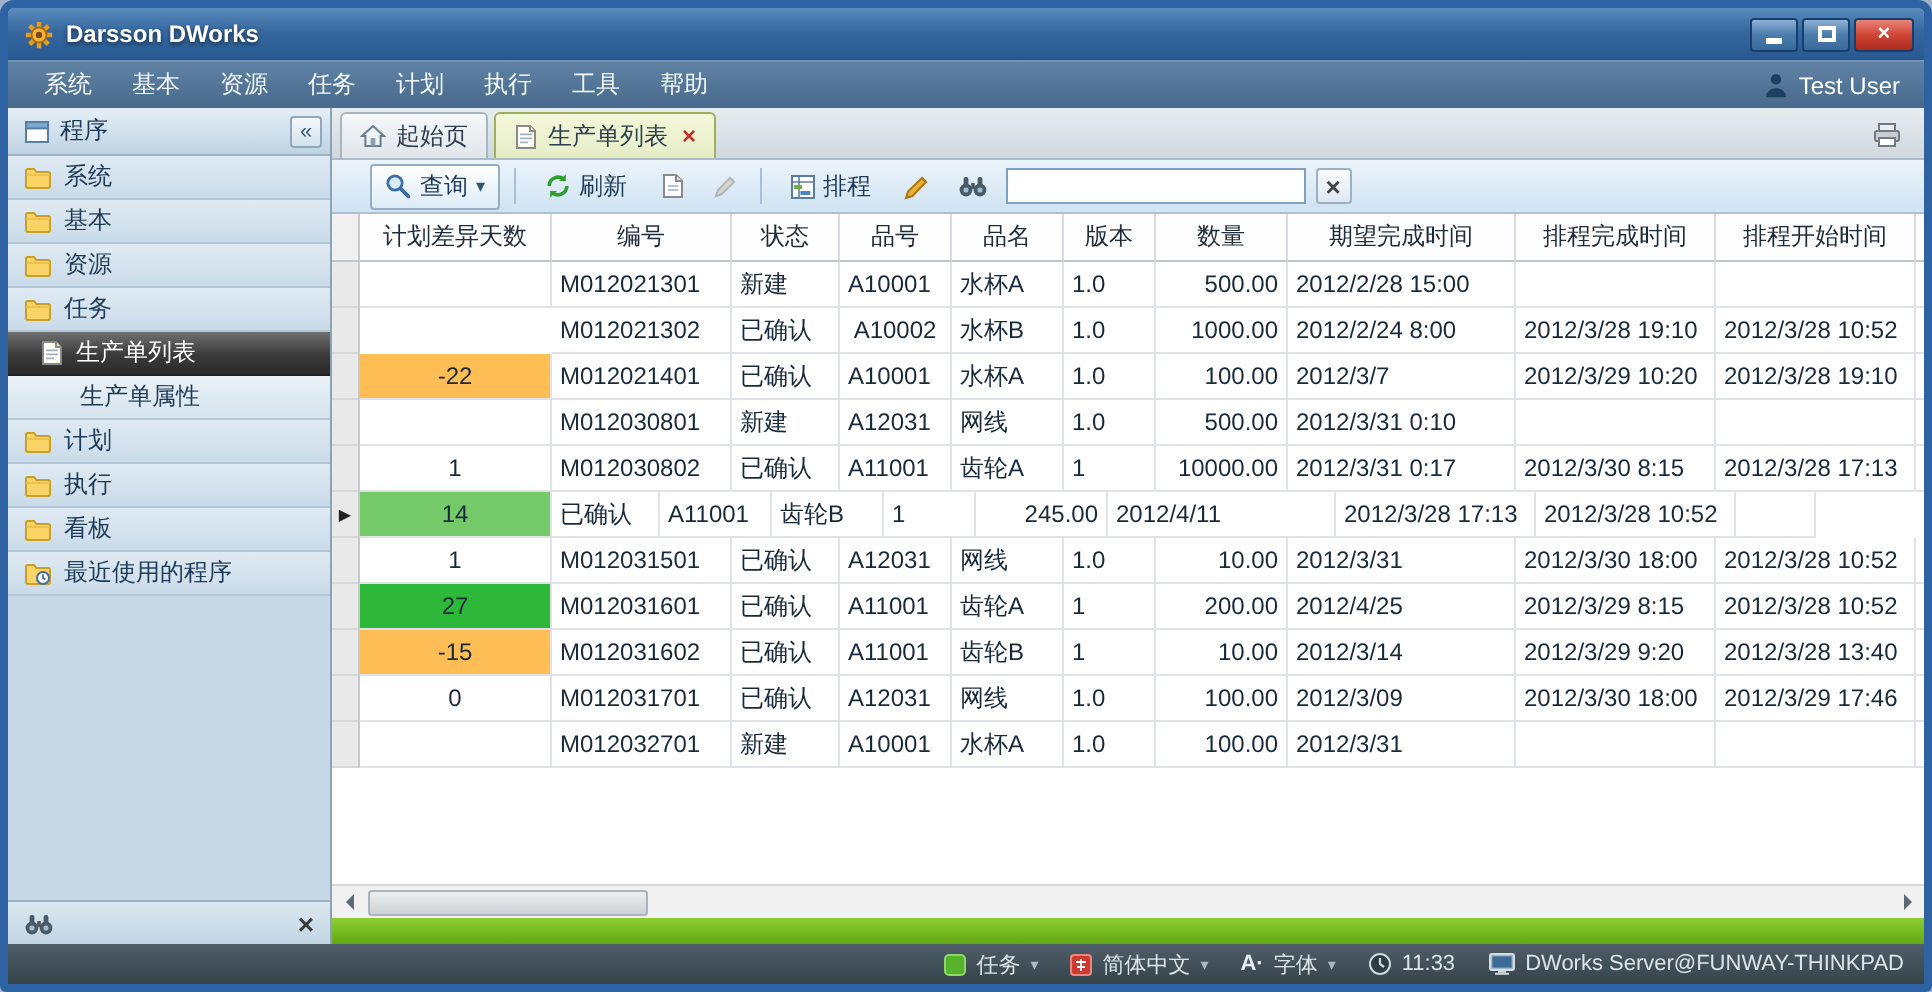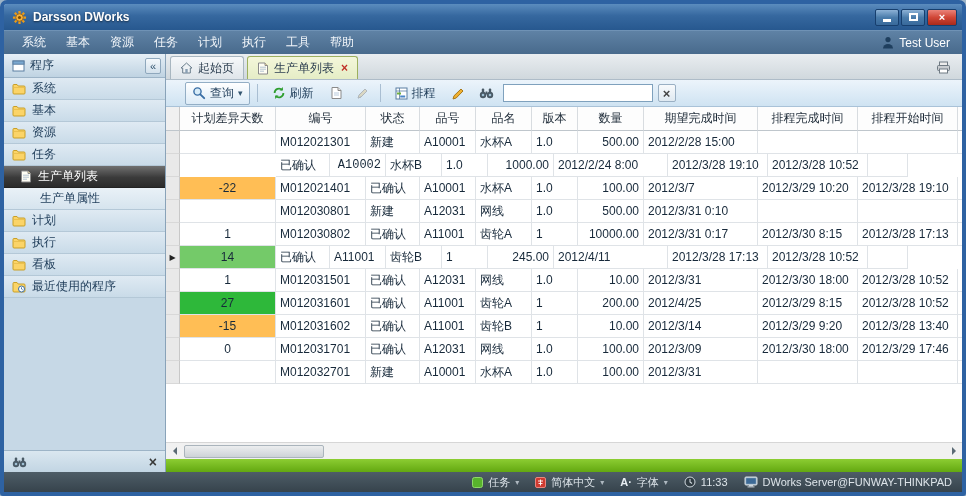--- a/index.html
+++ b/index.html
@@ -381,22 +381,23 @@
             <div class="g-cell" style="width: 46px; text-align: left;">1.0</div>
             <div class="g-cell" style="width: 66px; text-align: right;">500.00</div>
             <div class="g-cell" style="width: 114px; text-align: left;">2012/2/28 15:00</div>
             <div class="g-cell" style="width: 100px; text-align: left;"></div>
             <div class="g-cell" style="width: 100px; text-align: left;"></div>
             <div class="g-cell" style="width: 40px; text-align: left;"></div>
           </div>
           <div class="g-row">
             <div class="g-sel"></div>
             <div class="g-cell" style="width: 96px; text-align: center; background: rgb(255, 164, 4); margin-top: 36px;">-33</div>
-            <div class="g-cell" style="width: 54px; text-align: left;">已确认</div>
-            <div class="g-cell" style="width: 56px; text-align: right; font-family: Liberation Mono, monospace;">A10002</div>
+            <div class="g-cell" style="width: 90px; text-align: left;">M012021302</div>
+            <div class="g-cell" style="width: 54px; text-align: left;">已确认</div>
+            <div class="g-cell" style="width: 56px; text-align: center;">A10002</div>
             <div class="g-cell" style="width: 56px; text-align: left;">水杯B</div>
             <div class="g-cell" style="width: 46px; text-align: left;">1.0</div>
             <div class="g-cell" style="width: 66px; text-align: right;">1000.00</div>
             <div class="g-cell" style="width: 114px; text-align: left;">2012/2/24 8:00</div>
             <div class="g-cell" style="width: 100px; text-align: left;">2012/3/28 19:10</div>
             <div class="g-cell" style="width: 100px; text-align: left;">2012/3/28 10:52</div>
             <div class="g-cell" style="width: 40px; text-align: left;"></div>
           </div>
           <div class="g-row">
             <div class="g-sel"></div>

